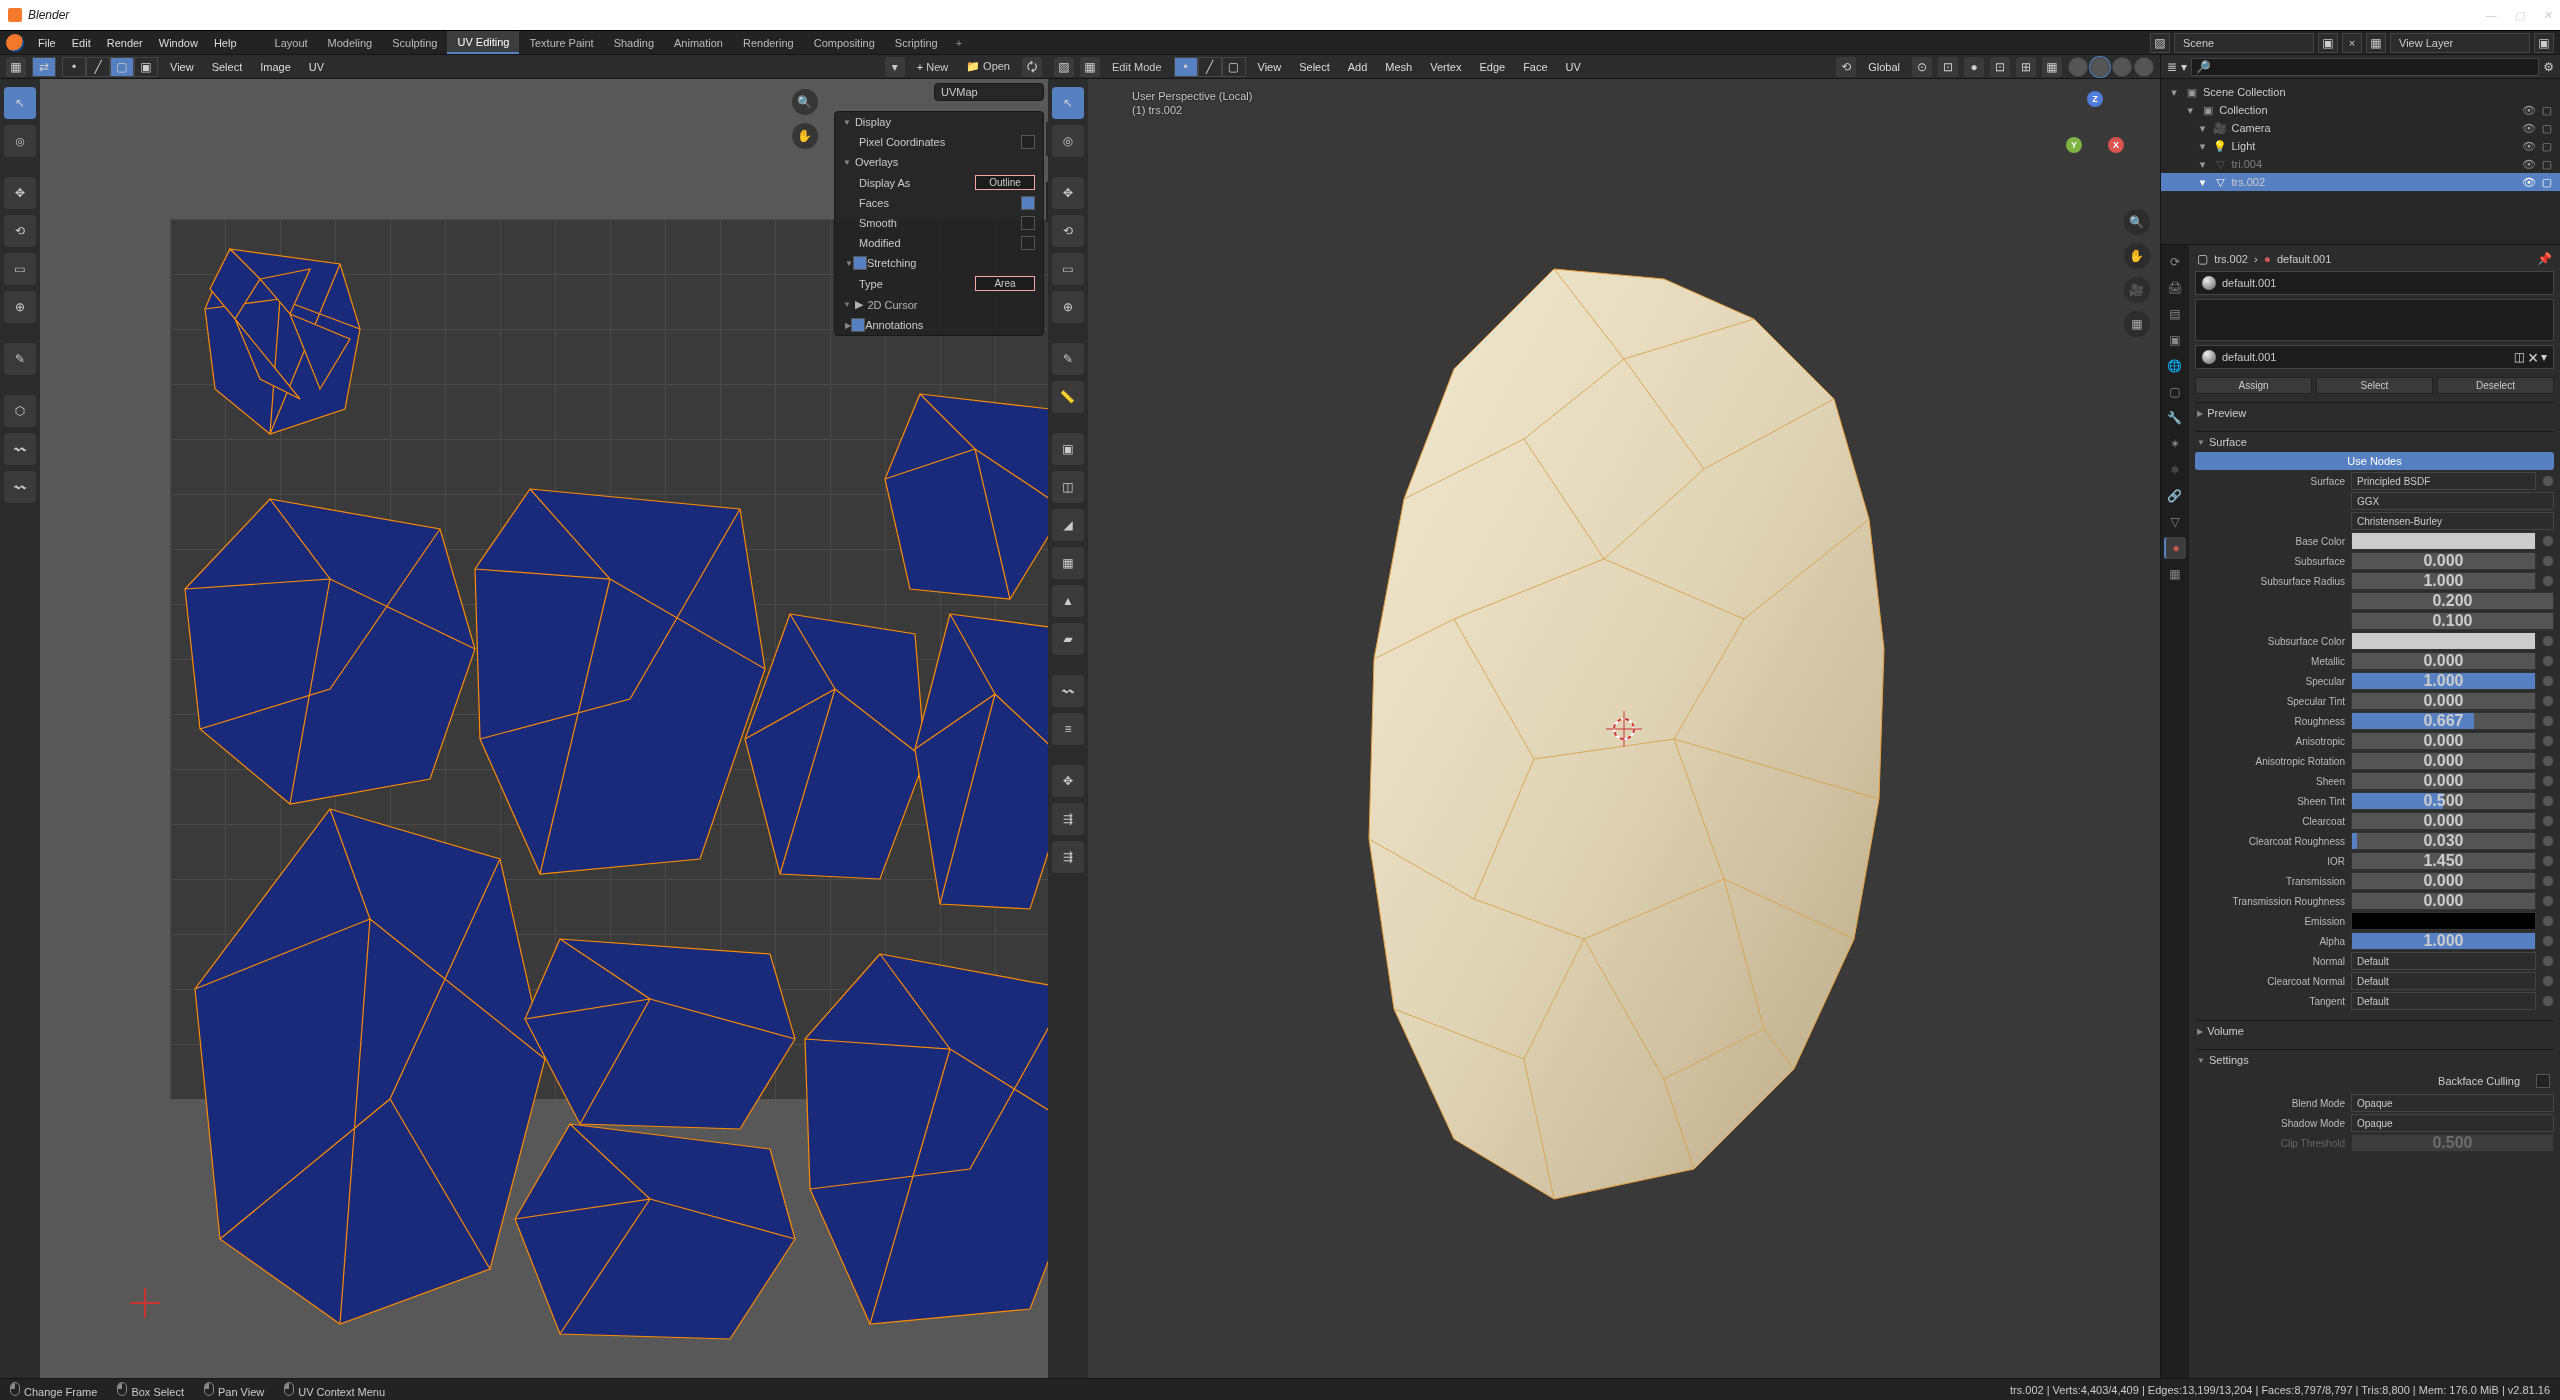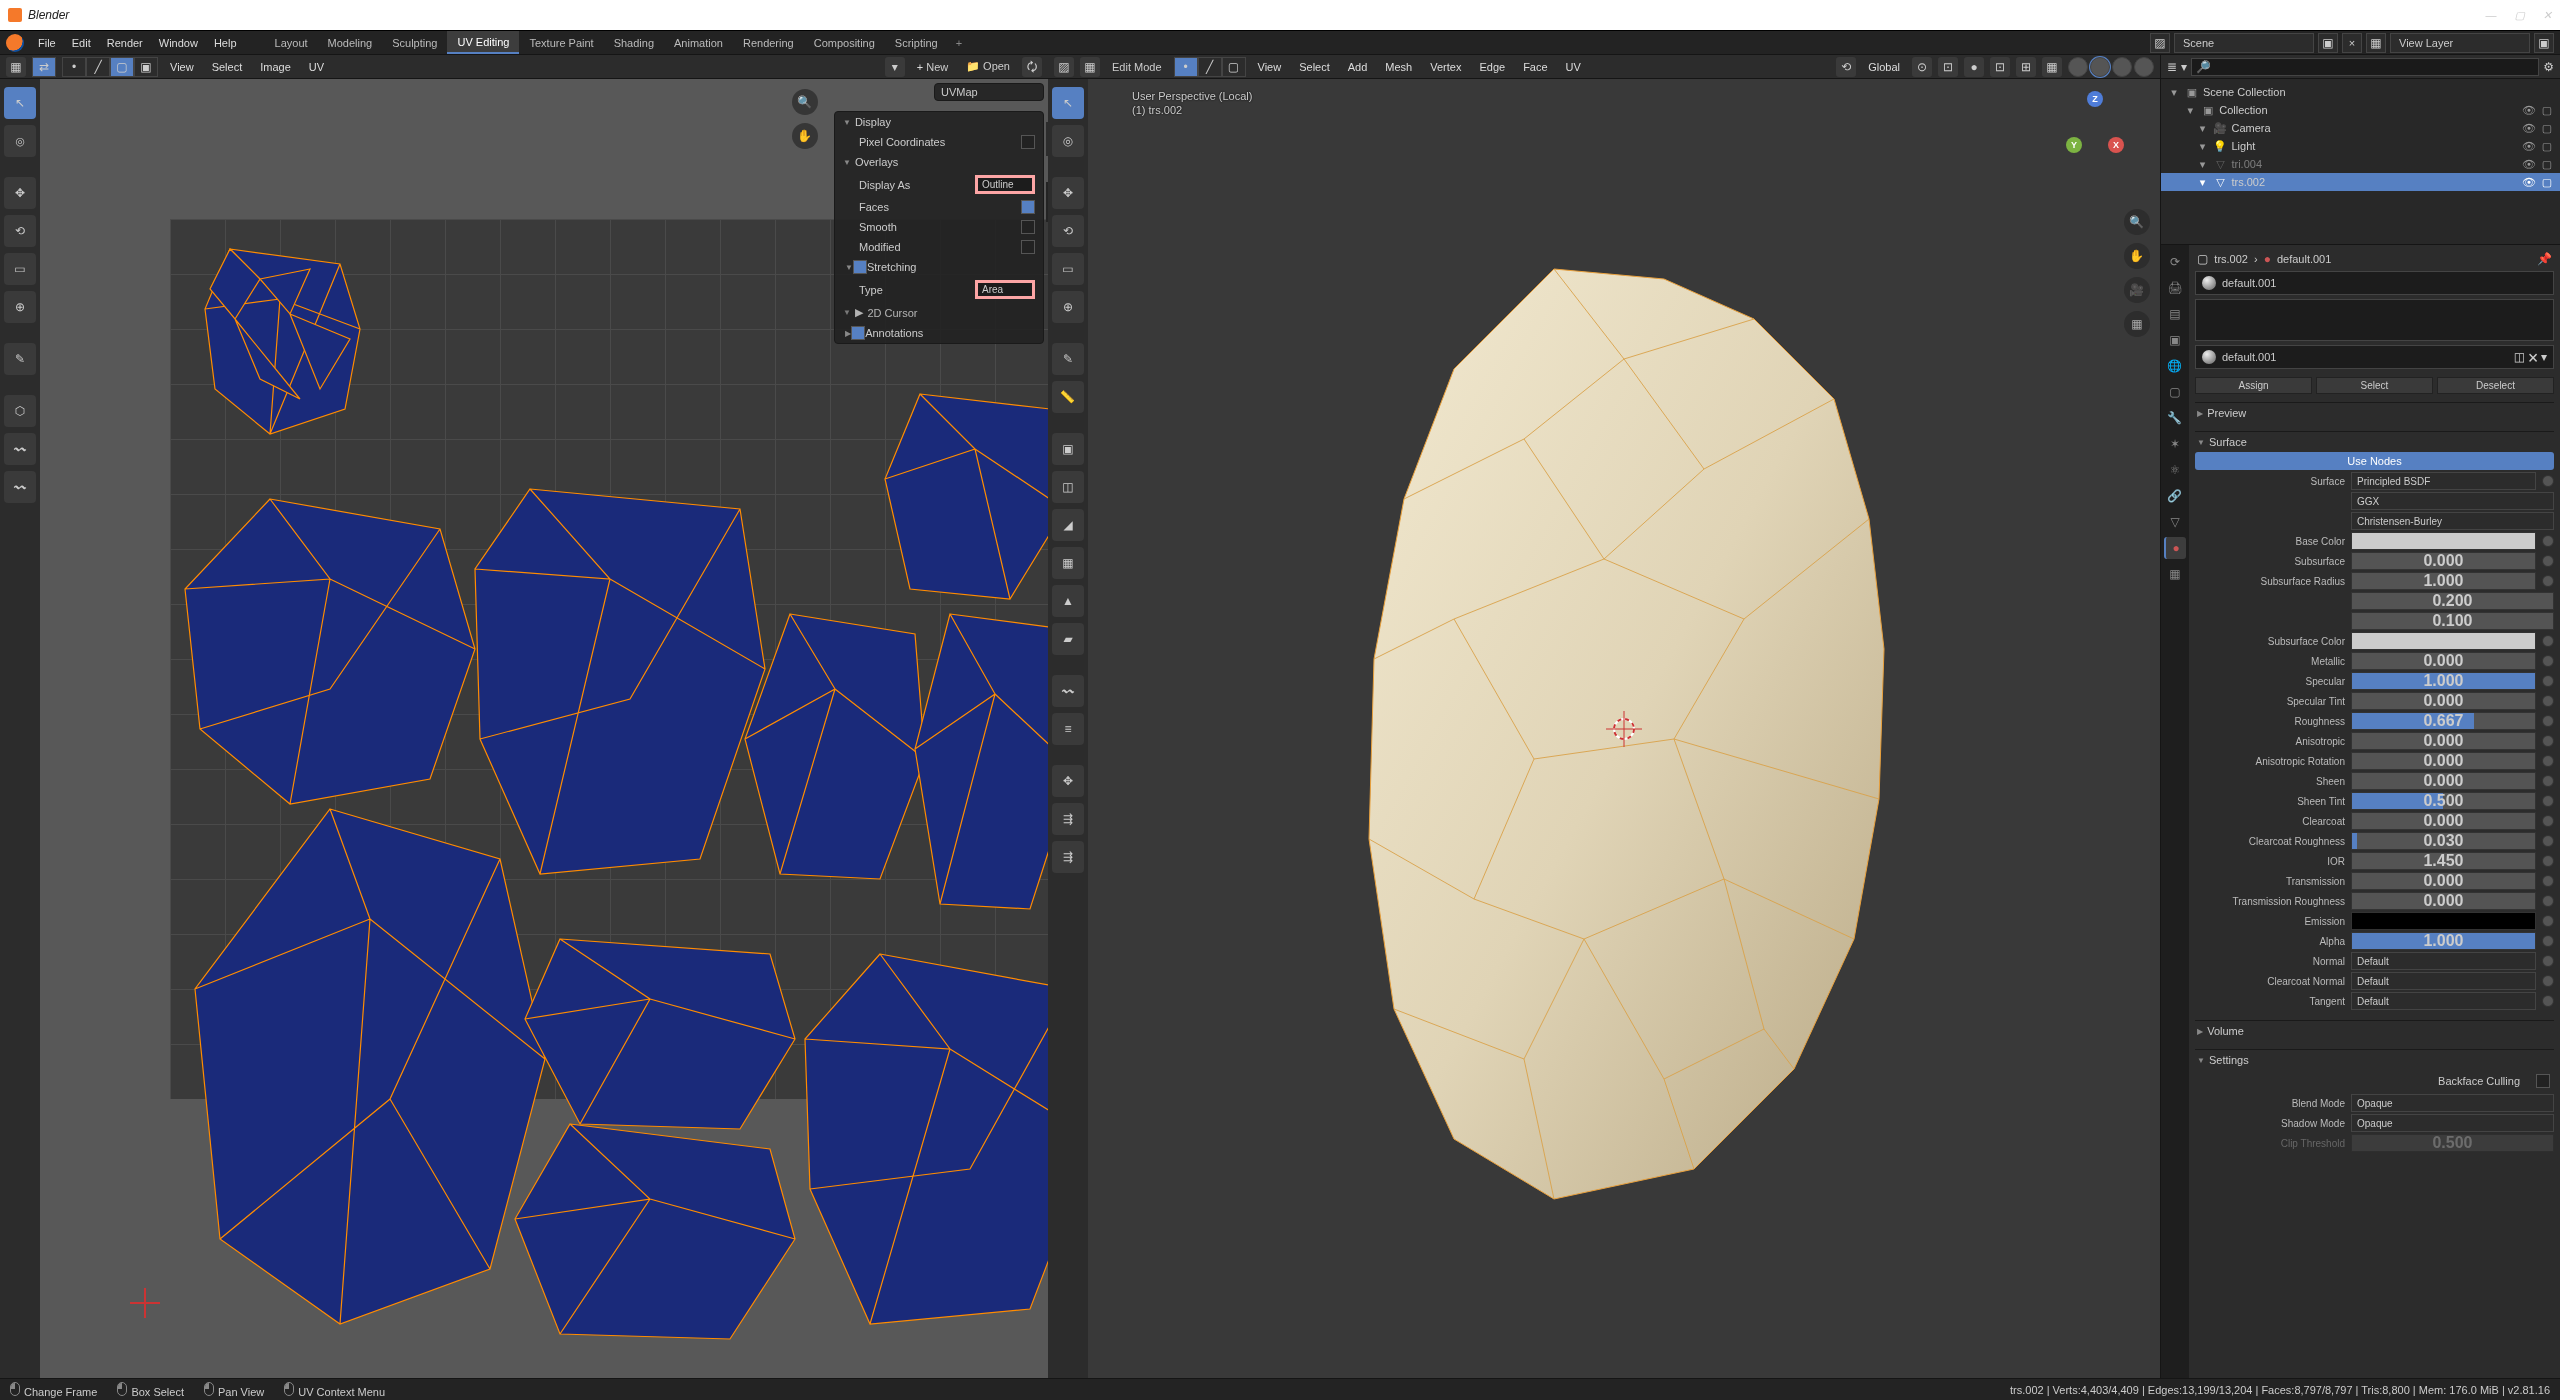--- a/index.html
+++ b/index.html
@@ -61,21 +61,21 @@
 .vnav { position: absolute; right: 10px; top: 130px; display: flex; flex-direction: column; gap: 8px; }
 .vnav .vbtn { width: 26px; height: 26px; background: rgba(40,40,40,.7); border-radius: 50%; display: flex; align-items: center; justify-content: center; color: #aaa; }
 
 
 .npanel { position: absolute; top: 8px; right: 60px; width: 210px; background: rgba(35,35,35,.92); border: 1px solid #1a1a1a; border-radius: 4px; font-size: 10px; }
 .npanel .nhdr { padding: 4px 8px; display: flex; align-items: center; gap: 4px; }
 .npanel .nhdr::before { content: "▼"; font-size: 8px; color: #888; }
 .npanel .nrow { padding: 3px 8px 3px 24px; display: flex; justify-content: space-between; align-items: center; }
 .npanel .nrow .cbox { width: 14px; height: 14px; border: 1px solid #555; background: #222; }
 .npanel .nrow .cbox.on { background: #5680c2; }
-.npanel .drop { background: #1c1c1c; border: 3px solid #fca5a5; padding: 1px 4px; min-width: 60px; color:#ccc; font-size:10px;}
+.npanel .drop { background: #1c1c1c; border: 1px solid #fca5a5; padding: 1px 4px; min-width: 60px; color:#ccc; font-size:10px;text-align:center;}
 .npanel .tab-title { position:absolute; right:-18px; top:10px; background:#2c2c2c; padding:6px 2px; writing-mode: vertical-rl; font-size:10px; border-radius:0 3px 3px 0;}
 .npanel .tab-title2 { position:absolute; right:-18px; top:70px; background:#232323; padding:6px 2px; writing-mode: vertical-rl; font-size:10px; border-radius:0 3px 3px 0; color:#888;}
 
 
 .rightcol { width: 400px; display: flex; flex-direction: column; background: #232323; border-left: 1px solid #151515; }
 
 
 .outliner { height: 190px; display: flex; flex-direction: column; background: #282828; border-bottom: 1px solid #151515; }
 .outliner .hdr { height: 24px; background: #2c2c2c; display: flex; align-items: center; padding: 0 6px; gap:4px; border-bottom: 1px solid #151515;}
 .outliner .search { flex: 1; height: 18px; background: #1a1a1a; border: 1px solid #444; display:flex; align-items:center; padding:0 4px;}

